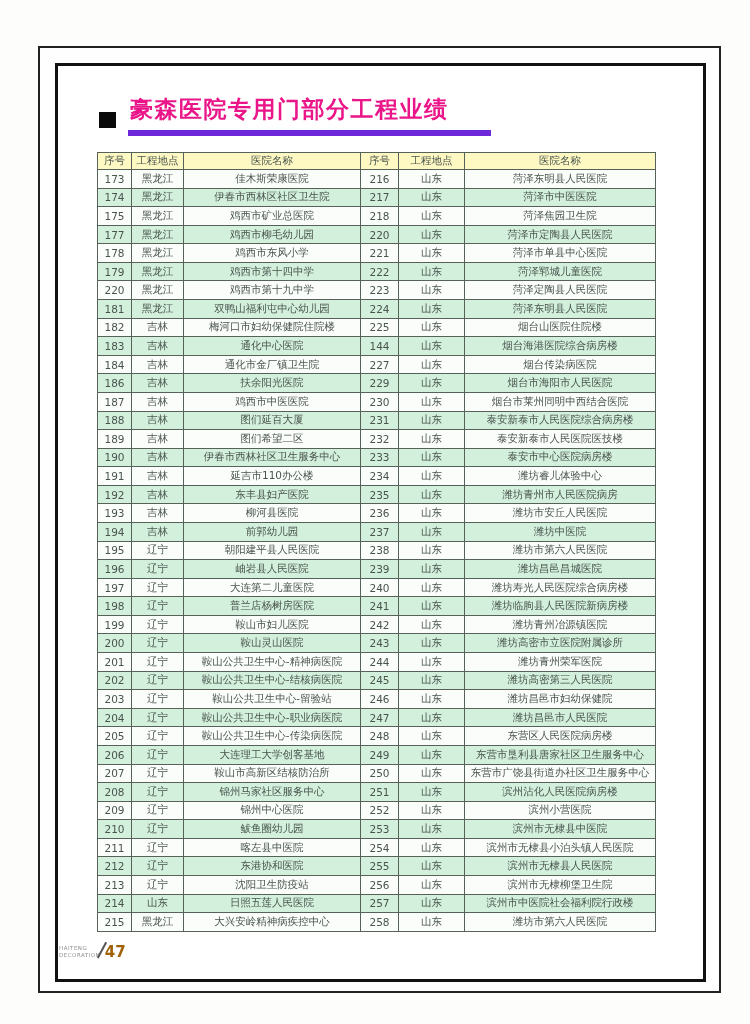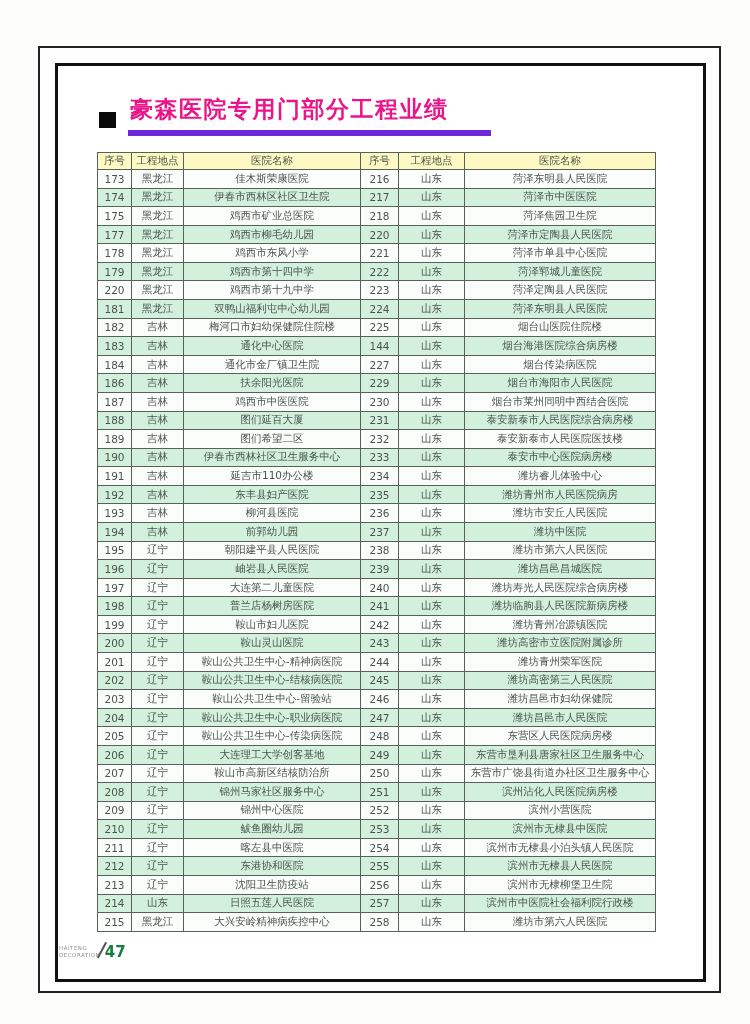--- a/index.html
+++ b/index.html
@@ -84,21 +84,21 @@
   }
   .brand-slash {
     width: 1.5px; height: 18px;
     background: #555;
     transform: rotate(28deg);
     margin: 0 2px 0 1px;
   }
   .page-number {
     font-size: 15px;
     font-weight: bold;
-    color: #15803d;
+    color: #a16207;
     line-height: 14px;
   }
 </style>
 </head>
 <body>
 
 <div class="page">
   <div class="outer-frame"></div>
   <div class="inner-frame"></div>
 

